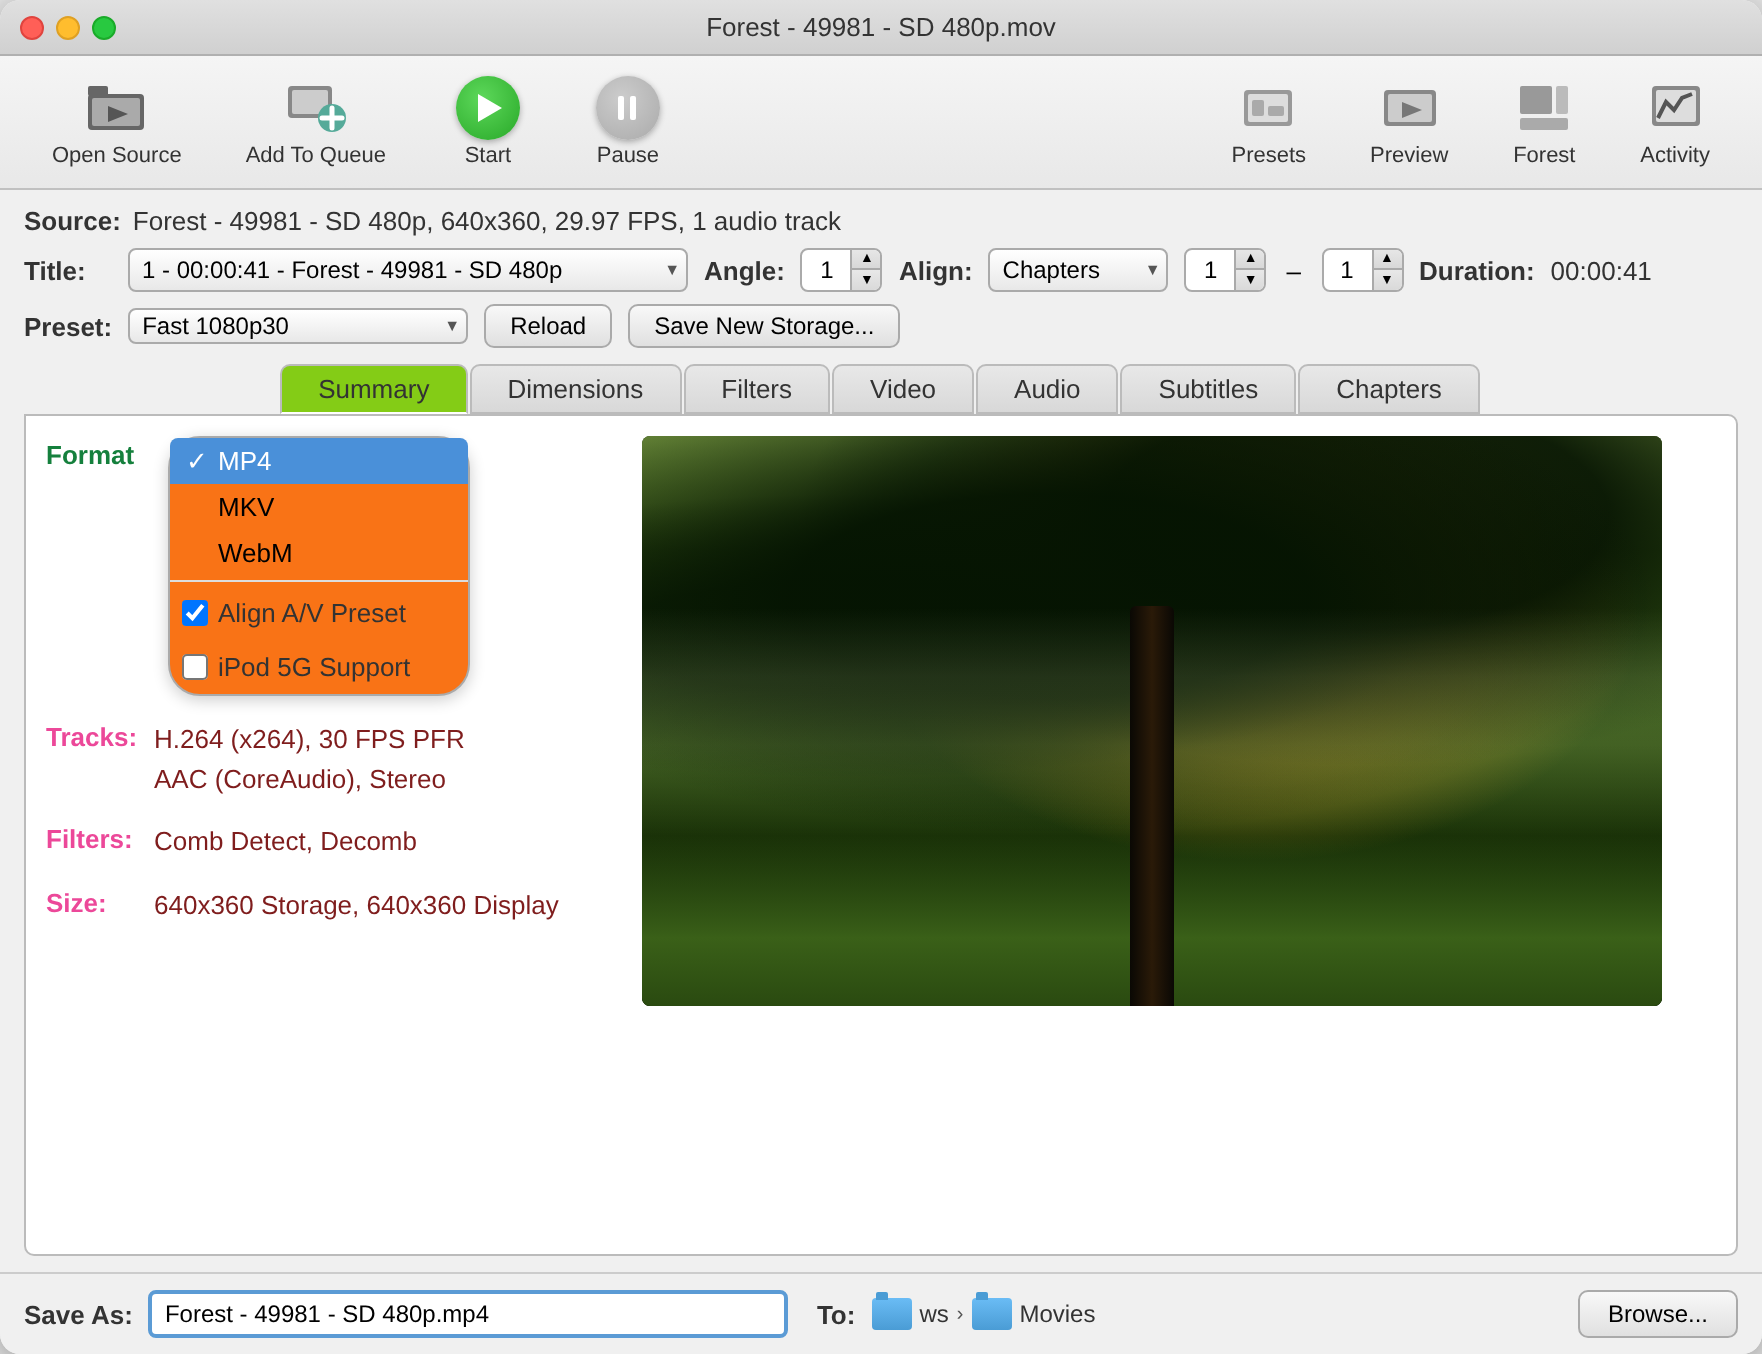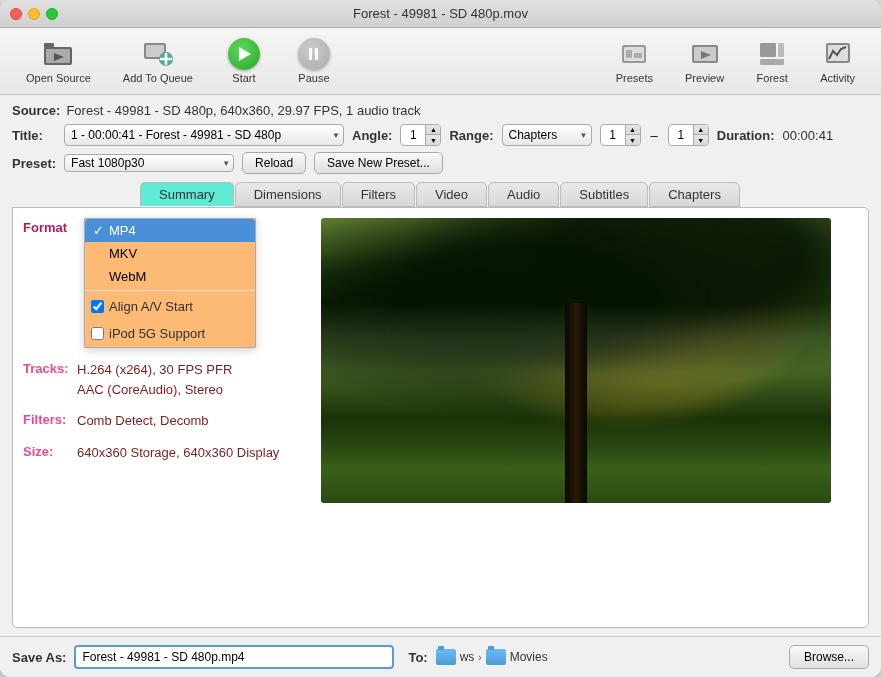--- a/index.html
+++ b/index.html
@@ -277,21 +277,21 @@
       padding: 4px 18px;
       font-size: 13px;
       cursor: pointer;
       background: linear-gradient(to bottom, #e8e8e8, #d8d8d8);
       border: 1px solid #bbb;
       border-radius: 5px 5px 0 0;
       margin-right: 1px;
       color: #333;
     }
     .tab.active {
-      background: #5eead4;
+      background: #84cc16;
       border-bottom: 1px solid white;
       z-index: 2;
       position: relative;
     }
     
     .main-panel {
       background: white;
       border: 1px solid #bbb;
       border-radius: 0 5px 5px 5px;
       flex: 1;
@@ -309,29 +309,29 @@
       gap: 8px;
     }
     .format-row {
       display: flex;
       align-items: flex-start;
       gap: 6px;
     }
     .format-label {
       font-weight: 600;
       min-width: 55px;
-      color: #be185d;
+      color: #15803d;
       padding-top: 2px;
     }
     
     .dropdown {
-      background: #fdba74;
+      background: #f97316;
       border: 1px solid #aaa;
-      border-radius: 1px;
-      width: 172px;
+      border-radius: 16px;
+      width: 151px;
       box-shadow: 0 2px 8px rgba(0,0,0,0.2);
     }
     .dropdown-item {
       padding: 4px 10px 4px 24px;
       cursor: pointer;
       font-size: 13px;
       position: relative;
     }
     .dropdown-item.selected {
       background: #4a90d9;
@@ -648,21 +648,21 @@
         </select>
       </div>
       <span class="section-label">Angle:</span>
       <div class="stepper-box">
         <span class="stepper-value">1</span>
         <div class="stepper-btns">
           <button class="stepper-up">▲</button>
           <button class="stepper-down">▼</button>
         </div>
       </div>
-      <span class="section-label">Range:</span>
+      <span class="section-label">Align:</span>
       <div class="select-wrapper">
         <select class="range-select">
           <option>Chapters</option>
           <option>Frames</option>
           <option>Seconds</option>
         </select>
       </div>
       <div class="stepper-box">
         <span class="stepper-value">1</span>
         <div class="stepper-btns">
@@ -683,21 +683,21 @@
     </div>
 
     <div class="preset-row">
       <span class="preset-label">Preset:</span>
       <div class="select-wrapper">
         <select class="preset-select">
           <option>Fast 1080p30</option>
         </select>
       </div>
       <button class="btn-reload">Reload</button>
-      <button class="btn-save-preset">Save New Preset...</button>
+      <button class="btn-save-preset">Save New Storage...</button>
     </div>
 
     <div class="tabs-bar">
       <div class="tab active">
         <span>Summary</span>
       </div>
       <div class="tab">
         <span>Dimensions</span>
       </div>
       <div class="tab">
@@ -729,21 +729,21 @@
             <div class="dropdown-item">
               <span>MKV</span>
             </div>
             <div class="dropdown-item">
               <span>WebM</span>
             </div>
             <div class="dropdown-separator"></div>
             <div style="padding: 4px 6px;">
               <label class="checkbox-row">
                 <input type="checkbox" checked="" style="">
-                <span class="checkbox-label">Align A/V Start</span>
+                <span class="checkbox-label">Align A/V Preset</span>
               </label>
             </div>
             <div style="padding: 4px 6px;">
               <label class="checkbox-row">
                 <input type="checkbox" style="">
                 <span class="checkbox-label">iPod 5G Support</span>
               </label>
             </div>
           </div>
         </div>

